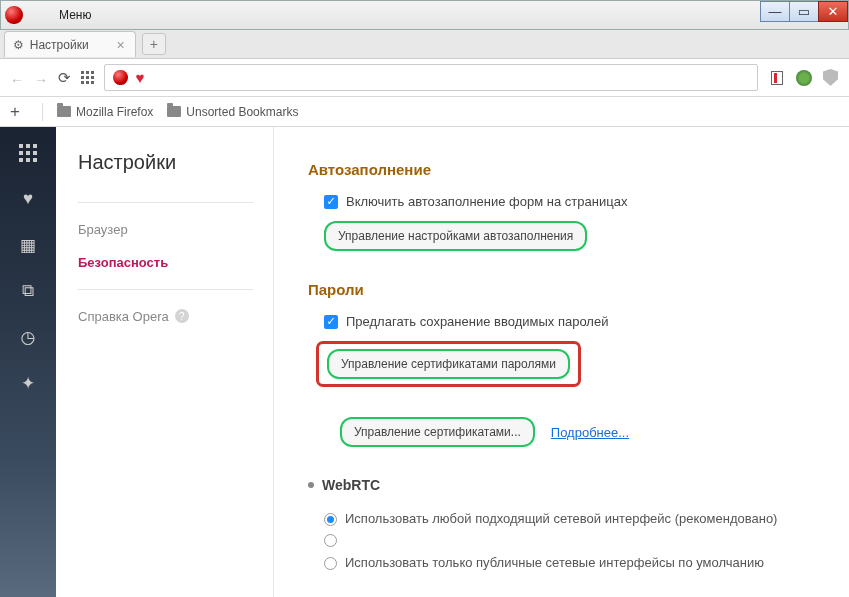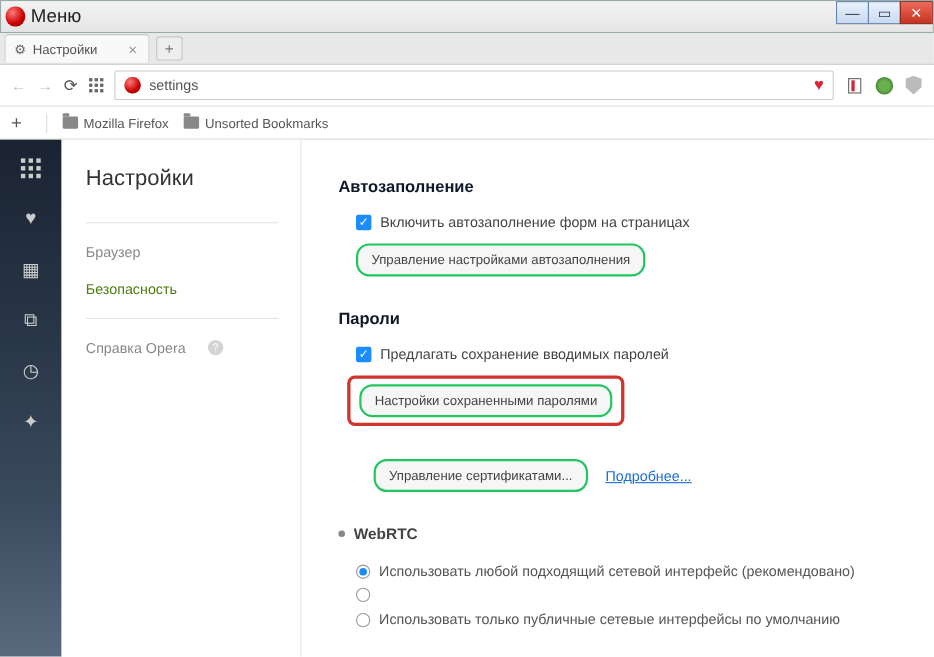--- a/index.html
+++ b/index.html
@@ -1,21 +1,21 @@
 <!DOCTYPE html>
 <html><head>
 <meta charset="utf-8">
 <style>
 * { box-sizing: border-box; margin: 0; padding: 0; }
 body { font-family: Arial, sans-serif; font-size: 13px; background: #fff; width: 849px; height: 597px; overflow: hidden; }
 
 
 .win-top { height: 30px; background: linear-gradient(#f3f3f3, #e5e5e5); border: 1px solid #9aa; display: flex; align-items: center; padding: 0 4px; position: relative; }
 .opera-o { width: 18px; height: 18px; background: radial-gradient(circle at 35% 30%, #ff7a7a, #c80000 60%, #8a0000); border-radius: 50% / 55%; margin-right: 5px; }
-.menu-label { font-size: 17px; color: #222; }
+.menu-label { font-size: 12px; color: #222; margin-left: 31px; }
 .win-controls { position: absolute; right: 0; top: 0; display: flex; }
 .win-btn { width: 30px; height: 21px; border: 1px solid #6784ab; background: linear-gradient(#eaf1fb,#c9daf1); display: flex; align-items: center; justify-content: center; font-size: 13px; color: #334; margin-left: -1px; }
 .win-btn.close { background: linear-gradient(#ef6a5b,#c43321); color: #fff; border-color: #8a2317; }
 
 
 .tab-bar { height: 29px; background: #e8e8e8; border-bottom: 1px solid #ccc; display: flex; align-items: center; padding-left: 4px; }
 .tab { display: flex; align-items: center; height: 26px; padding: 0 10px 0 8px; background: #f9f9f9; border: 1px solid #c5c5c5; border-bottom: none; border-radius: 4px 4px 0 0; font-size: 12px; color: #555; }
 .tab .gear { margin-right: 6px; color: #666; }
 .tab-close { margin-left: 28px; color: #999; font-size: 14px; cursor: pointer; }
 .new-tab { width: 24px; height: 22px; border: 1px solid #c5c5c5; background: #eee; margin-left: 6px; border-radius: 3px; display: flex; align-items: center; justify-content: center; color: #777; font-size: 14px; }
@@ -48,27 +48,27 @@
 .main { display: flex; height: calc(597px - 30px - 29px - 38px - 30px); }
 .sidebar { width: 56px; background: linear-gradient(180deg, #1a2332, #2a3748 40%, #3a4a5e 70%, #5a6a7e); display: flex; flex-direction: column; align-items: center; padding-top: 18px; gap: 30px; }
 .sb-icon { width: 20px; height: 16px; color: #ccc; cursor: pointer; display: flex; align-items: center; justify-content: center; font-size: 17px; }
 .sb-grid { display: grid; grid-template-columns: repeat(3,4px); gap: 3px; }
 .sb-grid span { width: 4px; height: 4px; background: #ccc; }
 
 .settings-nav { width: 218px; border-right: 1px solid #e4e4e4; padding: 24px 0 0 22px; background: #fff; }
 .settings-title { font-size: 20px; font-weight: normal; color: #333; margin-bottom: 28px; }
 .nav-list { list-style: none; }
 .nav-list li { padding: 9px 0; font-size: 13px; color: #888; cursor: pointer; }
-.nav-list li.active { color: #4d7c0f; font-weight: normal; }
+.nav-list li.active { color: #be185d; font-weight: bold; }
 .nav-sep { border: none; border-top: 1px solid #e4e4e4; margin: 10px 20px 10px 0; }
-.nav-help { display: flex; align-items: flex-start; gap: 20px; }
+.nav-help { display: flex; align-items: flex-start; gap: 6px; }
 .help-q { width: 14px; height: 14px; border-radius: 50%; background: #d4d4d4; color: #fff; font-size: 10px; display: flex; align-items: center; justify-content: center; }
 
 .content { flex: 1; padding: 34px 20px 0 34px; overflow-y: auto; color: #444; }
-.section-title { font-size: 15px; font-weight: bold; color: #0f172a; margin-bottom: 16px; }
+.section-title { font-size: 15px; font-weight: bold; color: #a16207; margin-bottom: 16px; }
 .opt-row { display: flex; align-items: center; gap: 8px; margin-bottom: 12px; padding-left: 16px; font-size: 13px; }
 .chk { width: 14px; height: 14px; background: #1a8cff; border-radius: 2px; display: flex; align-items: center; justify-content: center; color: #fff; font-size: 11px; }
 .btn { display: inline-block; padding: 6px 12px; border: 2px solid #22c55e; background: #f6f6f6; font-size: 12px; color: #444; border-radius: 12px; cursor: pointer; margin-left: 16px; }
 .section { margin-bottom: 30px; }
 .highlighted { border: 3px solid #d0342c; border-radius: 7px; padding: 5px 8px; display: inline-block; margin-left: 8px; }
 .highlighted .btn { margin-left: 0; }
 .inline-row { display: flex; align-items: center; gap: 16px; margin-left: 16px; }
 .link { color: #1a6dd6; text-decoration: underline; cursor: pointer; font-size: 13px; }
 .sub-title { font-size: 14px; font-weight: bold; color: #444; margin: 0 0 14px 0; display: flex; align-items: center; gap: 8px; }
 .bullet { width: 6px; height: 6px; background: #888; border-radius: 50%; }
@@ -108,21 +108,20 @@
       <span></span>
       <span></span>
       <span></span>
       <span></span>
       <span></span>
       <span></span>
       <span></span>
   </div>
   <div class="addr-bar">
     <div class="opera-o"></div>
-    <input class="addr-input" value="settings" style="">
     <span class="heart-icon">♥</span>
   </div>
   <div class="tb-icon">
       <div class="tb-rect"></div>
     </div>
   <div class="tb-icon">
       <div class="globe-icon"></div>
     </div>
   <div class="tb-icon">
       <div class="shield-icon"></div>
@@ -191,21 +190,21 @@
       <span class="btn">Управление настройками автозаполнения</span>
     </div>
 
     <div class="section">
       <div class="section-title">Пароли</div>
       <div class="opt-row">
         <div class="chk">✓</div>
         <span>Предлагать сохранение вводимых паролей</span>
       </div>
       <div class="highlighted">
-        <span class="btn">Настройки сохраненными паролями</span>
+        <span class="btn">Управление сертификатами паролями</span>
       </div>
     </div>
 
     <div class="section">
       <div class="inline-row">
         <span class="btn" style="margin-left:16px">Управление сертификатами...</span>
         <span class="link">Подробнее...</span>
       </div>
     </div>
 

